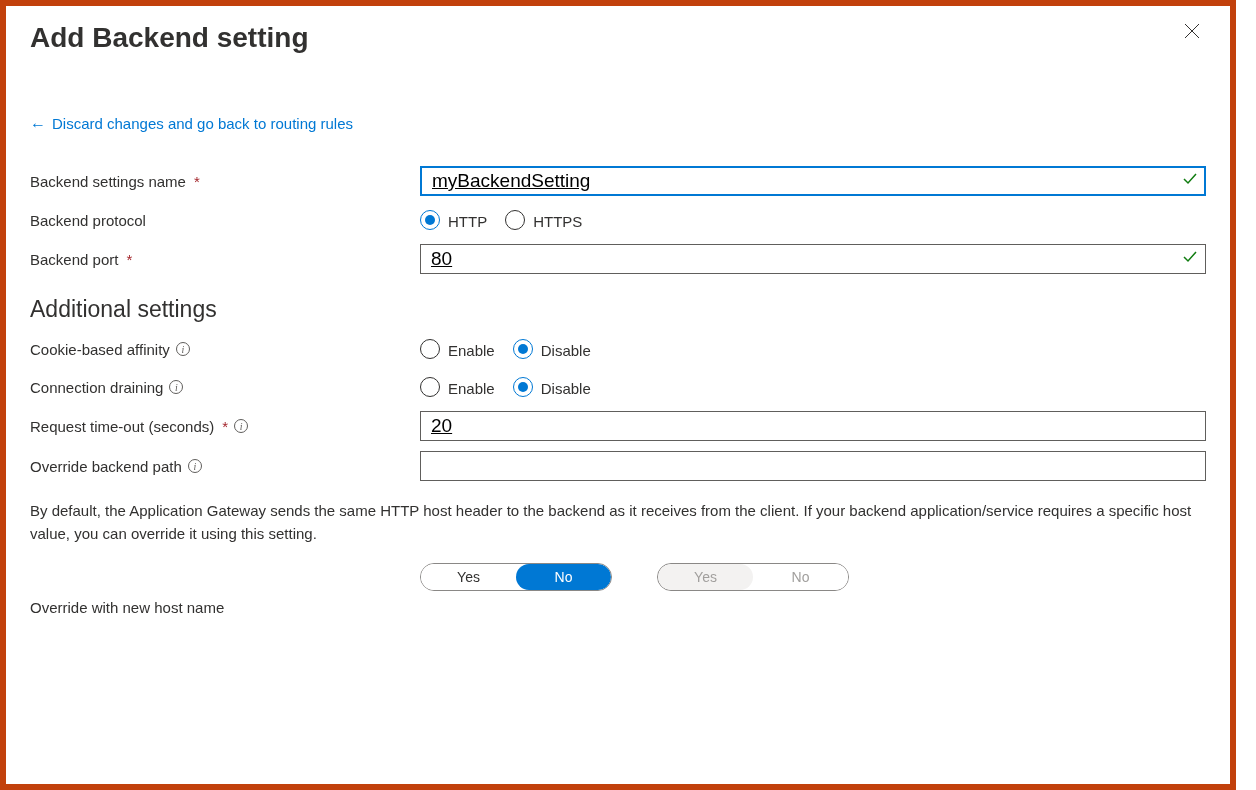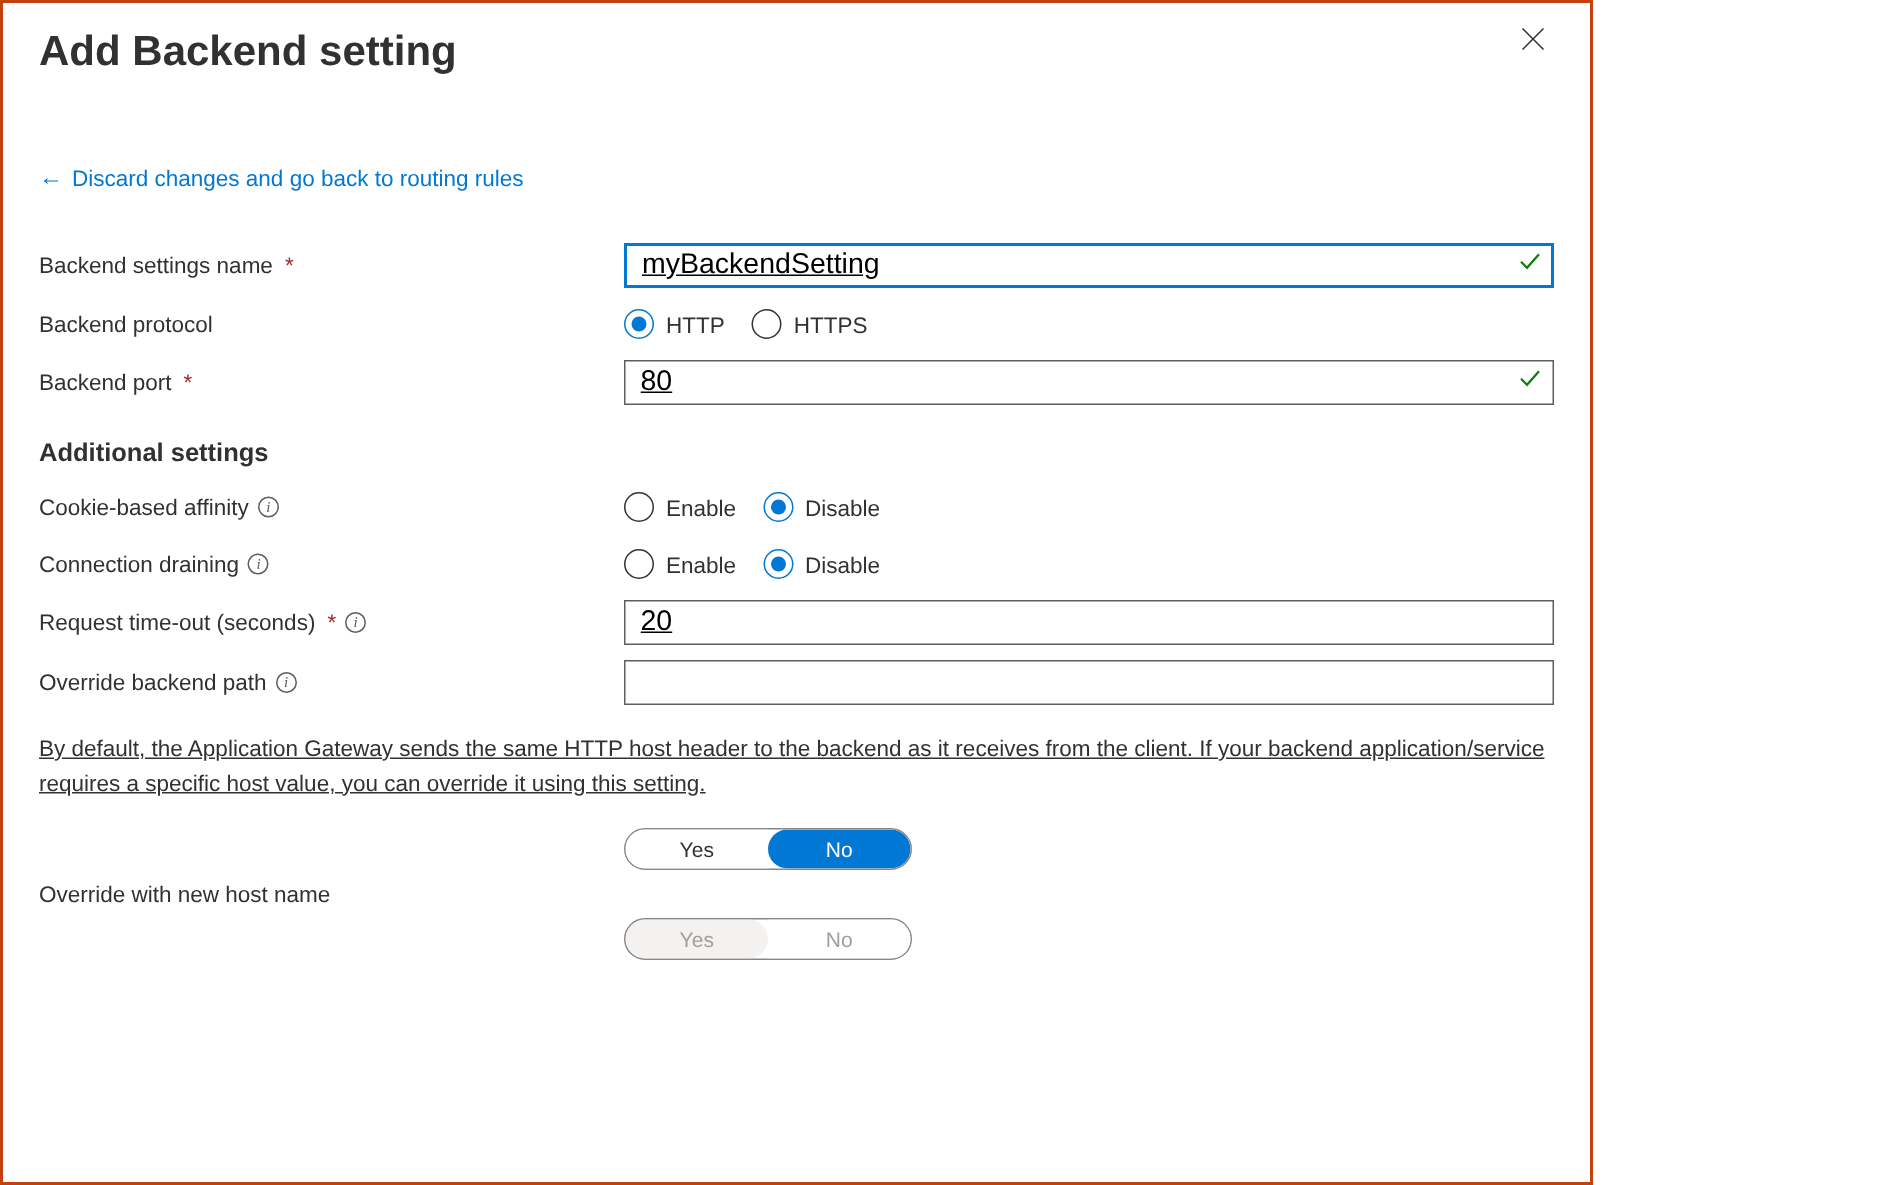--- a/index.html
+++ b/index.html
@@ -4,23 +4,23 @@
 <style>
   * { box-sizing: border-box; }
   html, body {
     margin: 0; padding: 0;
     font-family: "Segoe UI", Arial, sans-serif;
     font-size: 14px;
     color: #323130;
     background: #fff;
   }
   .panel {
-    width: 1062px;
+    width: 1236px;
     height: 790px;
-    border: 2px solid #c2410c;
+    border: 6px solid #c2410c;
     padding: 10px 24px 24px 24px;
     position: relative;
   }
   .panel-header {
     display: flex;
     align-items: flex-start;
     justify-content: space-between;
   }
   .panel-title {
     font-size: 28px;
@@ -115,29 +115,28 @@
   }
   .radio.checked .radio-outer { border-color: #0078d4; }
   .radio-inner {
     width: 10px; height: 10px;
     border-radius: 50%;
     background: #0078d4;
     display: none;
   }
   .radio.checked .radio-inner { display: block; }
   .section-heading {
-    font-size: 17px;
-    font-weight: 700;
+    font-size: 23px;
+    font-weight: 400;
     margin: 22px 0 12px 0;
   }
   .desc-text {
     font-size: 15px;
     line-height: 1.5;
     margin: 19px 0 18px 0;
-    text-decoration: underline;
   }
   .toggle-pill {
     display: inline-flex;
     border: 1px solid #8a8886;
     border-radius: 16px;
     overflow: hidden;
     height: 28px;
     width: 192px;
   }
   .toggle-pill .opt {
@@ -308,21 +307,21 @@
       </div>
     </div>
 
     <div class="desc-text">By default, the Application Gateway sends the same HTTP host header to the backend as it receives from the client. If your backend application/service requires a specific host value, you can override it using this setting.</div>
 
     <div class="form-row top row-gap-lg">
       <div class="form-label-col" style="padding-top:36px">
         <span>Override with new host name</span>
       </div>
       <div class="form-field-col">
-        <div style="display:flex;flex-direction:column;gap:32px">
+        <div style="display:flex;flex-direction:row;gap:45px">
           <div class="toggle-pill">
             <div class="opt">
                 <span>Yes</span>
               </div>
             <div class="opt selected">
                 <span>No</span>
               </div>
           </div>
           <div class="toggle-pill disabled">
             <div class="opt selected">

